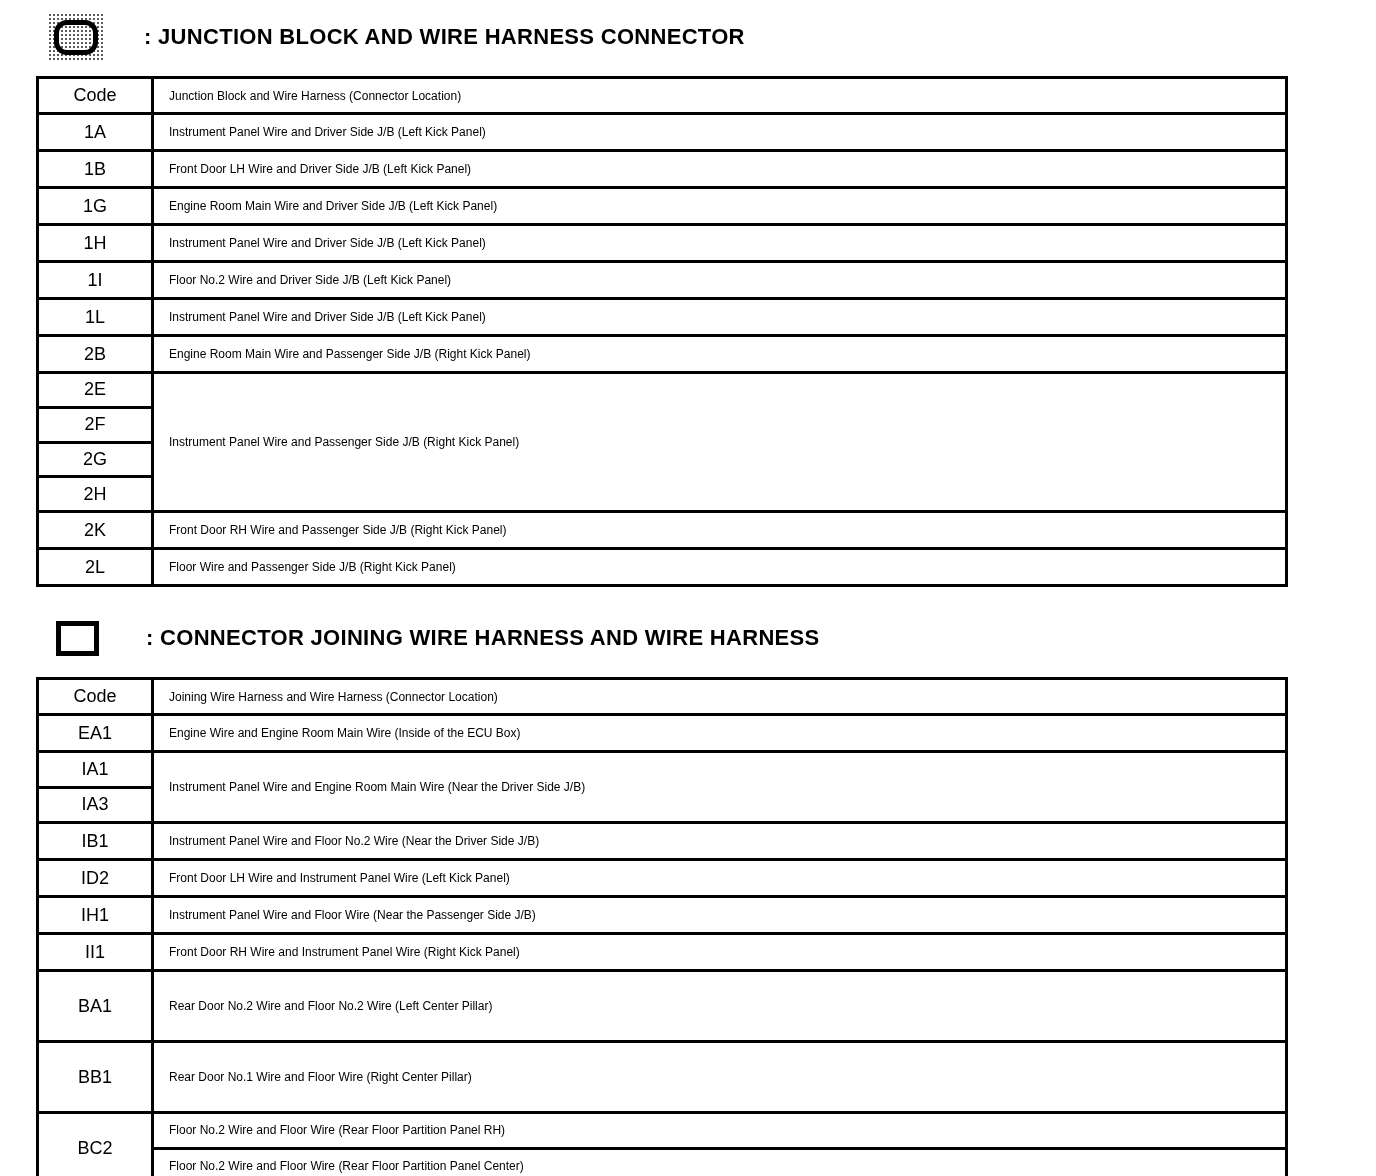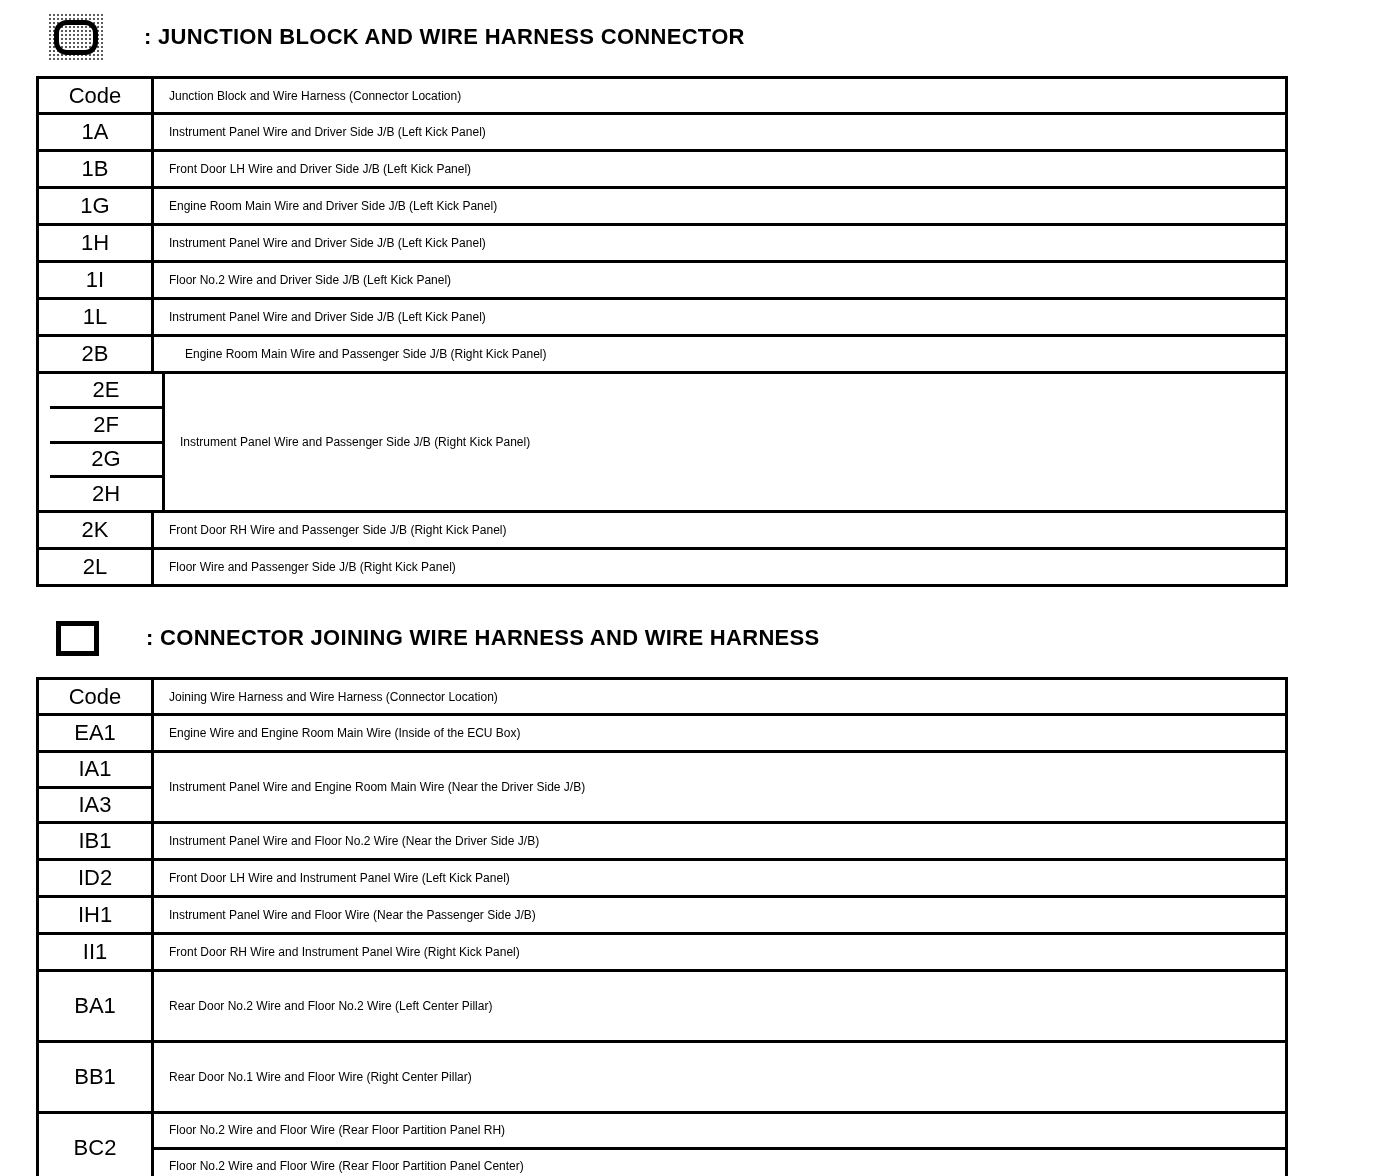--- a/index.html
+++ b/index.html
@@ -28,21 +28,21 @@
     margin-bottom:24px;box-sizing:border-box;
   }
   .t-row{display:flex;border-bottom:3px solid #000;box-sizing:content-box;}
   .t-row:last-child{border-bottom:none;}
   .codes{
     width:112px;flex-shrink:0;border-right:3px solid #000;
     display:flex;flex-direction:column;
   }
   .code-cell{
     flex:1;display:flex;align-items:center;justify-content:center;
-    font-size:22px;border-bottom:3px solid #000;
+    font-size:18px;border-bottom:3px solid #000;
   }
   .code-cell:last-child{border-bottom:none;}
   .descs{flex:1;display:flex;flex-direction:column;}
   .desc-cell{
     flex:1;display:flex;align-items:center;
     padding-left:15px;font-size:12px;border-bottom:3px solid #000;
   }
   .desc-cell:last-child{border-bottom:none;}
 </style>
 </head>
@@ -107,29 +107,29 @@
           </div>
         </div>
         <div class="t-row" style="height: 34px;">
           <div class="codes">
             <div class="code-cell">1L</div>
           </div>
           <div class="descs">
             <div class="desc-cell">Instrument Panel Wire and Driver Side J/B (Left Kick Panel)</div>
           </div>
         </div>
-        <div class="t-row" style="height: 34px; gap: 16px;">
+        <div class="t-row" style="height: 34px;">
           <div class="codes">
             <div class="code-cell">2B</div>
           </div>
           <div class="descs">
             <div class="desc-cell">Engine Room Main Wire and Passenger Side J/B (Right Kick Panel)</div>
           </div>
         </div>
-        <div class="t-row" style="height: 136px; padding-left: 11px;">
+        <div class="t-row" style="height: 136px;">
           <div class="codes">
             <div class="code-cell">2E</div>
             <div class="code-cell">2F</div>
             <div class="code-cell">2G</div>
             <div class="code-cell">2H</div>
           </div>
           <div class="descs">
             <div class="desc-cell">Instrument Panel Wire and Passenger Side J/B (Right Kick Panel)</div>
           </div>
         </div>

